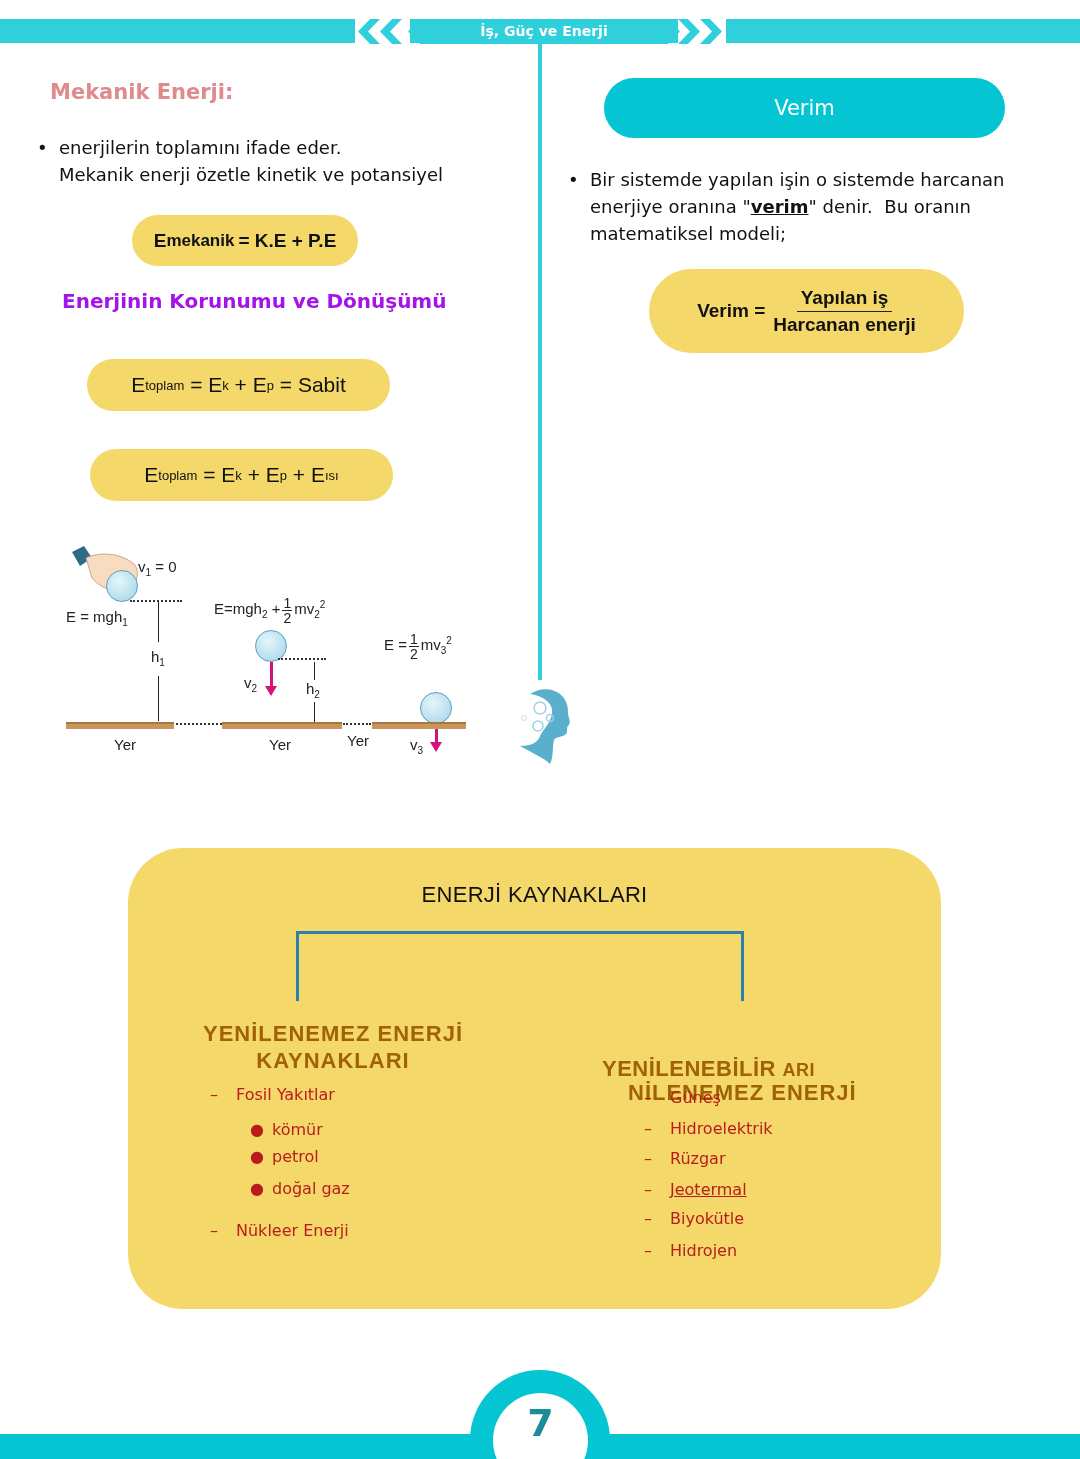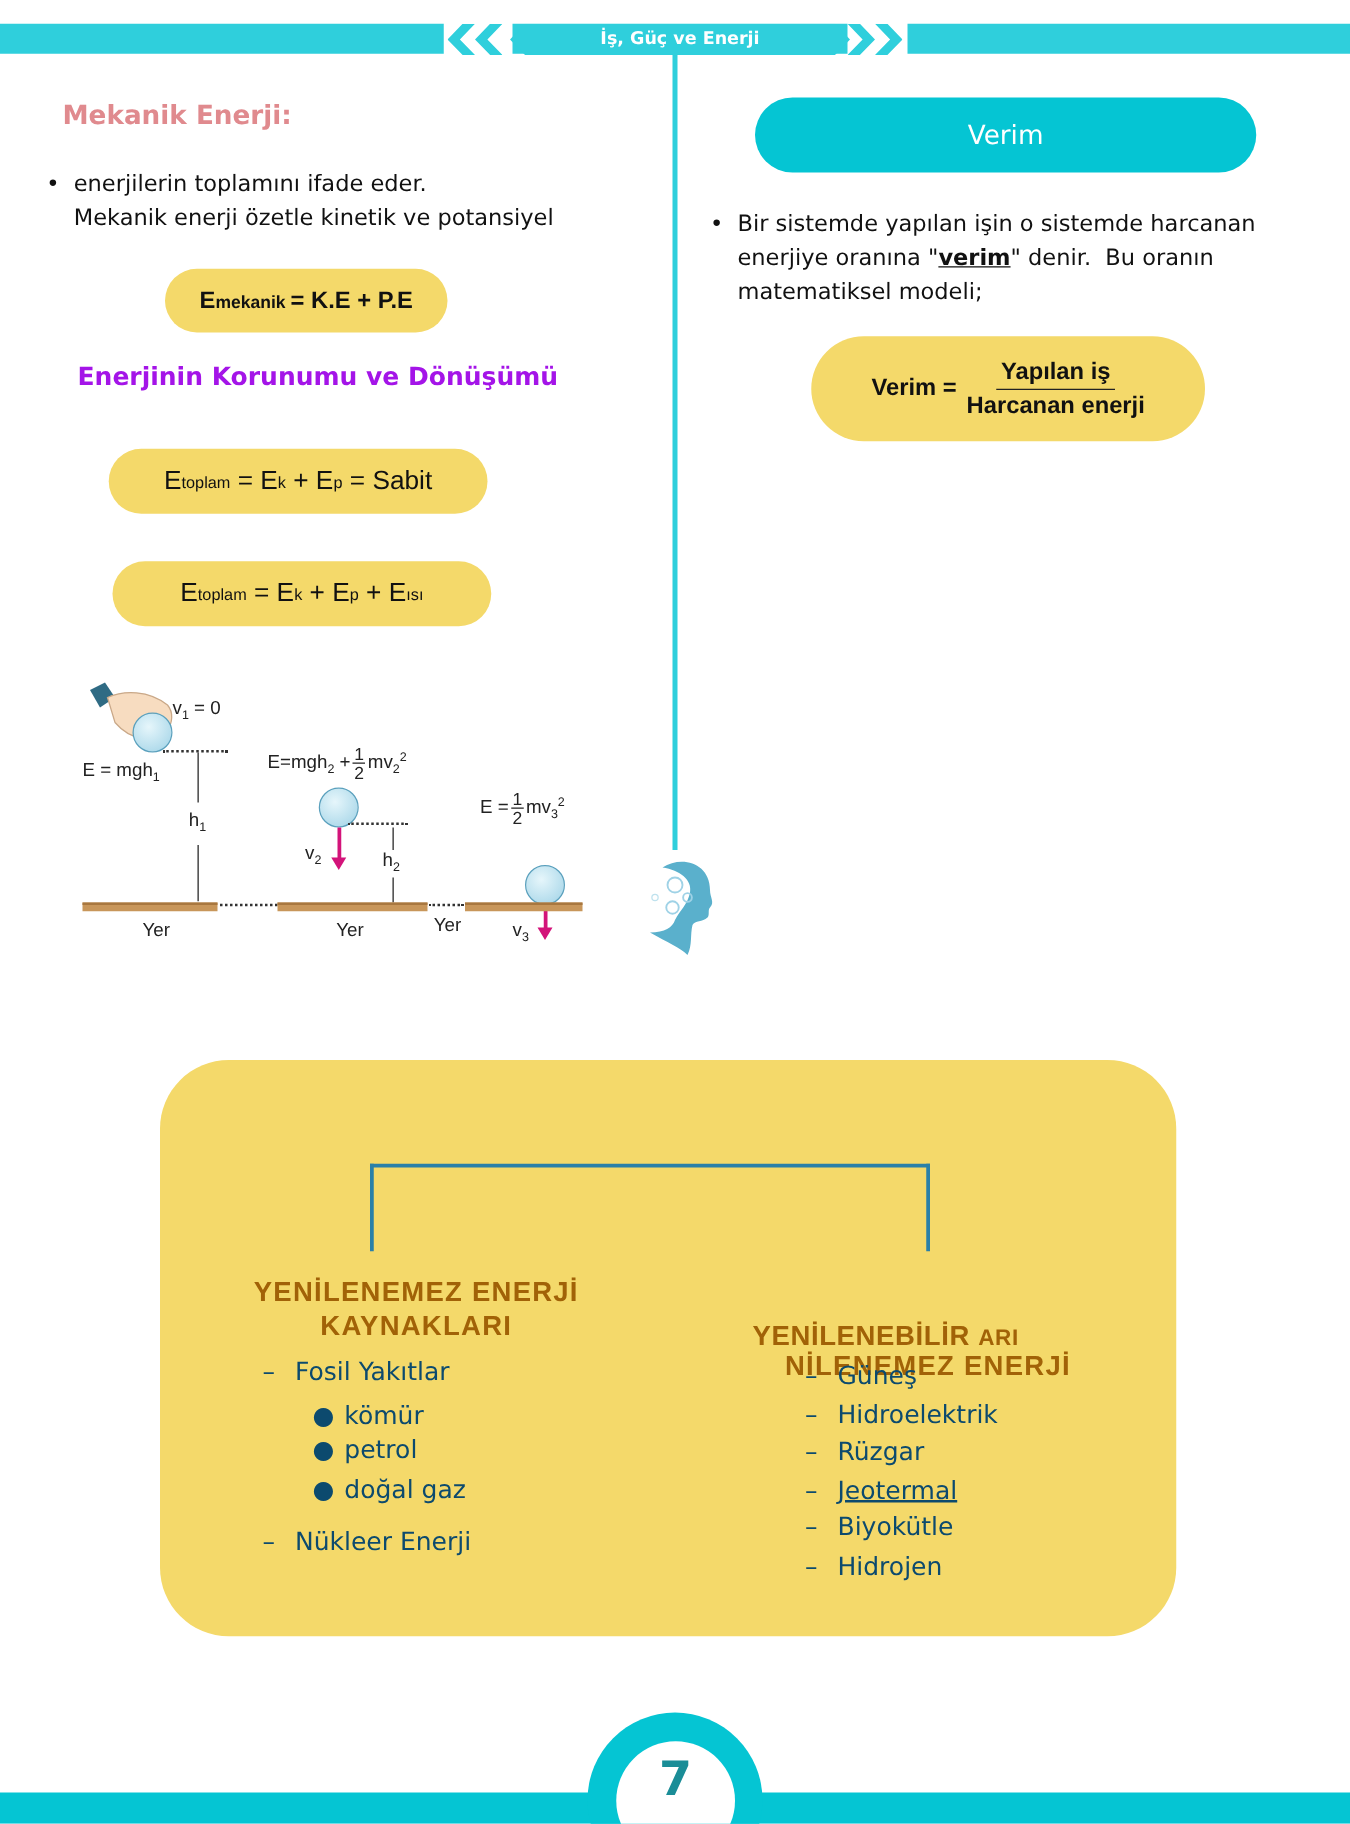--- a/index.html
+++ b/index.html
@@ -46,21 +46,21 @@
     display: flex; align-items: center; justify-content: center; font-family: "Liberation Sans", sans-serif; font-weight: bold; font-size: 19px; }
   .vfrac { display: inline-flex; flex-direction: column; align-items: center; margin-left: 8px; }
   .vfrac .num { border-bottom: 1.5px solid #222; padding: 0 4px 2px; }
   .vfrac .den { padding-top: 2px; }
 
   
   .sources { position: absolute; left: 128px; top: 848px; width: 813px; height: 461px; background: #f4d96a; border-radius: 55px; }
   .src-title { position: absolute; left: 0; width: 813px; top: 34px; text-align: center; font-size: 22px; font-family: "Liberation Sans", sans-serif; color: #111; letter-spacing: 0.3px; }
   .bracket { position: absolute; left: 168px; top: 83px; width: 448px; height: 70px; border: 3px solid #2a80a8; border-bottom: none; }
   .col-h { position: absolute; font-family: "Liberation Sans", sans-serif; font-weight: bold; font-size: 22px; letter-spacing: 1px; line-height: 27px; color: #a16207; }
-  .src-item { position: absolute; font-family: "DejaVu Sans", sans-serif; font-size: 20px; color: #0c4a6e; white-space: nowrap; }
+  .src-item { position: absolute; font-family: "DejaVu Sans", sans-serif; font-size: 16px; color: #b91c1c; white-space: nowrap; }
   .src-item .dash { display: inline-block; width: 26px; }
 
   
   .bottom-bar { position: absolute; left: 0; top: 1434px; width: 1080px; height: 25px; background: #05c5d3; }
   .bottom-hump { position: absolute; left: 470px; top: 1370px; width: 140px; height: 140px; border-radius: 50%; background: #05c5d3; }
   .page-circle { position: absolute; left: 493px; top: 1393px; width: 95px; height: 95px; border-radius: 50%; background: #fff;
     color: #1a8d97; font-weight: bold; font-size: 38px; text-align: center; line-height: 60px; }
 </style>
 </head>
 <body>
@@ -79,21 +79,21 @@
 <div class="h-mekanik">Mekanik Enerji:</div>
 
 <div class="bullet-text" style="left:59px;top:134px;">
   <span class="dot">•</span>
   <div>enerjilerin toplamını ifade eder.</div>
   <div>Mekanik enerji özetle kinetik ve potansiyel</div>
 </div>
 
 <div class="pill" style="left:132px;top:215px;width:226px;height:51px;font-size:19px;font-weight:bold;">
   <span>E</span>
-    <sub style="font-size:14px;">mekanik</sub>
+    <sub style="font-size:17px;">mekanik</sub>
     <span style="margin-left:4px;">= K.E + P.E</span>
 </div>
 
 <div class="h-koruma">Enerjinin Korunumu ve Dönüşümü</div>
 
 <div class="pill" style="left:87px;top:359px;width:303px;height:52px;font-size:21px;">
   <span>E</span>
     <sub>toplam</sub>
     <span style="white-space:pre;"> = E</span>
     <sub>k</sub>
@@ -176,20 +176,21 @@
 
 <div class="verim-formula">
   <span>Verim =</span>
   <span class="vfrac">
     <span class="num">Yapılan iş</span>
     <span class="den">Harcanan enerji</span>
   </span>
 </div>
 
 <div class="sources">
+  <div class="src-title">ENERJİ KAYNAKLARI</div>
   <div class="bracket"></div>
 
   <div class="col-h" style="left:60px;top:172px;width:290px;text-align:center;">
     <div>YENİLENEMEZ ENERJİ</div>
     <div>KAYNAKLARI</div>
   </div>
   <div class="src-item" style="left:82px;top:237px;"><span class="dash">–</span><span>Fosil Yakıtlar</span></div>
   <div class="src-item" style="left:122px;top:272px;"><span style="margin-right:8px;">●</span><span>kömür</span></div>
   <div class="src-item" style="left:122px;top:299px;"><span style="margin-right:8px;">●</span><span>petrol</span></div>
   <div class="src-item" style="left:122px;top:331px;"><span style="margin-right:8px;">●</span><span>doğal gaz</span></div>

